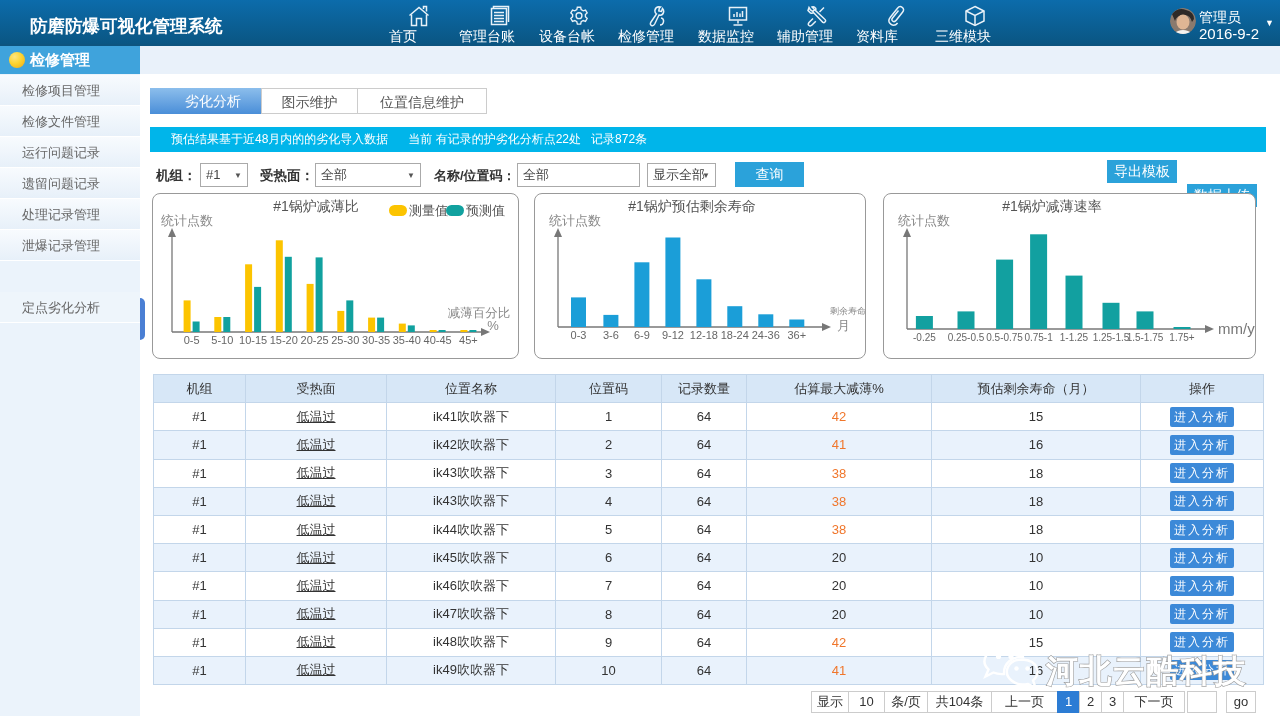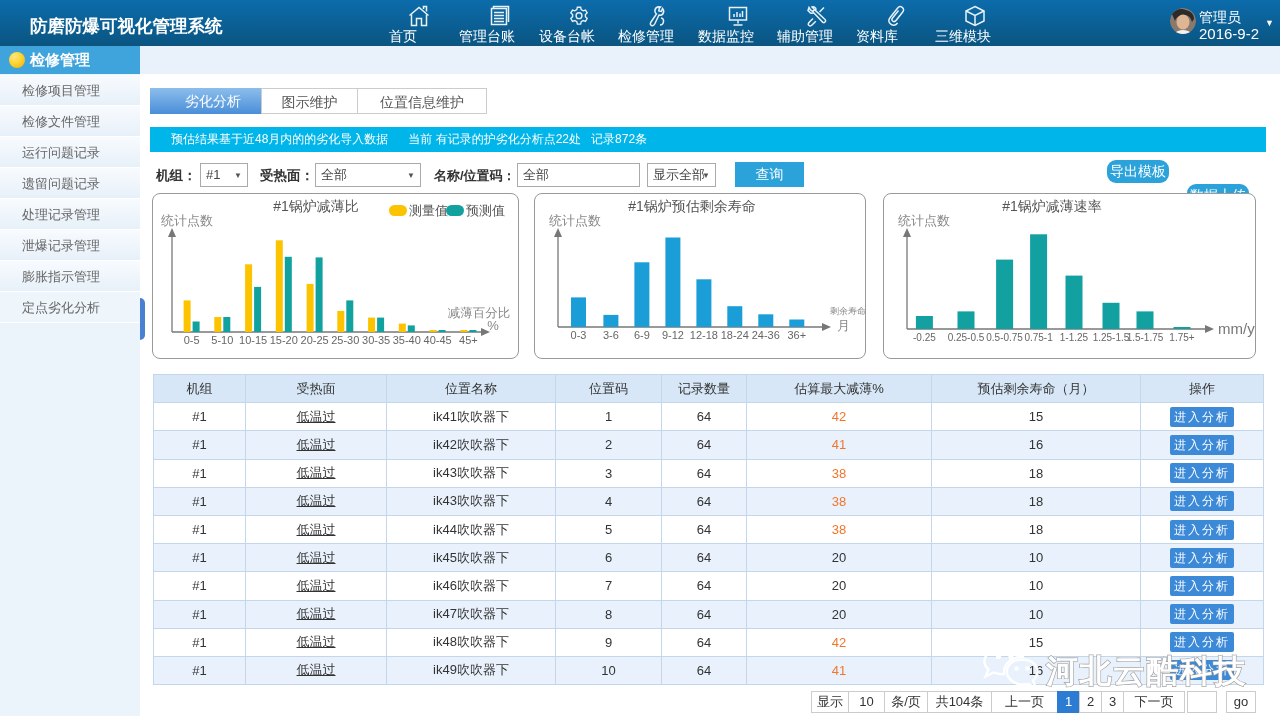--- a/index.html
+++ b/index.html
@@ -37,21 +37,21 @@
 .tab3 { left:358px; width:129px; background:#fff; border:1px solid #ccc; border-left:none; color:#555; }
 
 
 .notice { position:absolute; left:150px; top:127px; width:1116px; height:25px; background:#00b5ea; color:#fff; font-size:12px; line-height:25px; padding-left:21px; }
 
 
 .flabel { position:absolute; top:167px; font-size:13.5px; font-weight:bold; color:#333; }
 .fsel { position:absolute; top:163px; height:24px; border:1px solid #aaa; background:#fff; font-size:13px; color:#444; line-height:22px; padding-left:5px; }
 .fsel .ar { position:absolute; right:5px; top:0; font-size:8px; color:#555; }
 .btn-query { position:absolute; left:735px; top:162px; width:69px; height:25px; background:#2ba2da; color:#fff; font-size:14px; text-align:center; line-height:25px; }
-.btn-exp { position:absolute; top:160px; width:62px; height:23px; background:#2ba2da; color:#fff; font-size:14px; text-align:center; line-height:23px;border-radius:9px; }
+.btn-exp { position:absolute; top:160px; width:70px; height:23px; background:#2ba2da; color:#fff; font-size:14px; text-align:center; line-height:23px; }
 
 
 .chart { position:absolute; top:193px; height:166px; border:1px solid #999; border-radius:8px; background:#fff; }
 
 
 table.grid { position:absolute; left:153px; top:374px; border-collapse:collapse; table-layout:fixed; }
 table.grid th { background:#d7e7f7; font-weight:normal; color:#444; }
 table.grid th, table.grid td { border:1px solid #c3d6ea; font-size:13px; text-align:center; height:28.2px; padding:0; color:#333; }
 table.grid tr.alt td { background:#e9f2fc; }
 .lnk { text-decoration:underline; }
@@ -139,21 +139,20 @@
 <div class="topline"></div>
 <div class="substrip"></div>
 <div class="sidebar">
   <div class="side-head"><span class="side-dot"></span>检修管理</div>
   <div class="side-item" style="top:29px;">检修项目管理</div>
   <div class="side-item" style="top:60px;">检修文件管理</div>
   <div class="side-item" style="top:91px;">运行问题记录</div>
   <div class="side-item" style="top:122px;">遗留问题记录</div>
   <div class="side-item" style="top:153px;">处理记录管理</div>
   <div class="side-item" style="top:184px;">泄爆记录管理</div>
-  <div class="side-item" style="top:215px;">膨胀指示管理</div>
   <div class="side-item active" style="top:246px;">定点劣化分析</div>
 </div>
 <div class="side-pill"></div>
 <div class="side-bottom"></div>
 
 <div class="tab tab1">劣化分析</div>
 <div class="tab tab2">图示维护</div>
 <div class="tab tab3">位置信息维护</div>
 
 <div class="notice">预估结果基于近48月内的的劣化导入数据&nbsp;&nbsp;&nbsp;&nbsp;&nbsp;&nbsp;当前 有记录的护劣化分析点22处&nbsp;&nbsp;&nbsp;记录872条</div>

